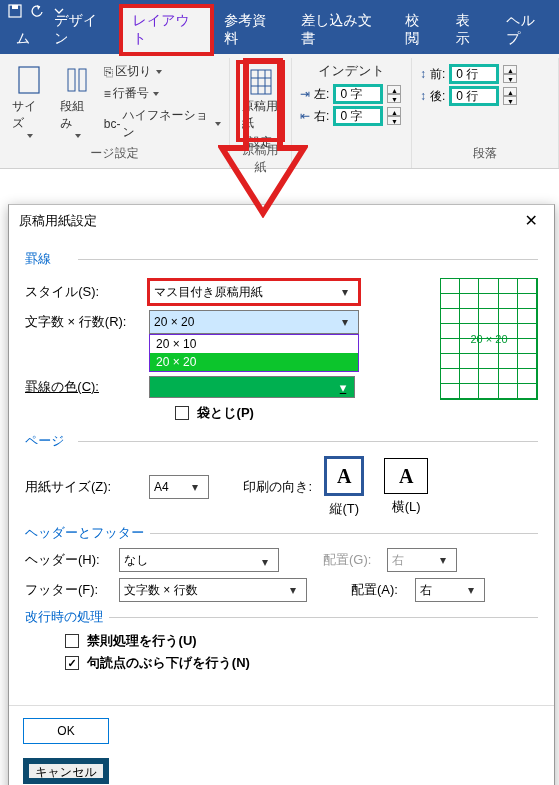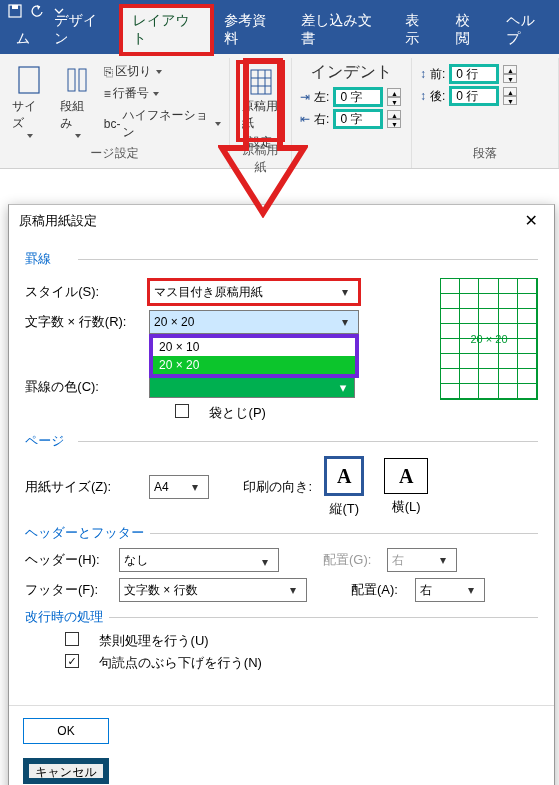--- a/index.html
+++ b/index.html
@@ -4,21 +4,21 @@
   <style>
     * { box-sizing: border-box; margin: 0; padding: 0; font-family: "Meiryo", "MS Gothic", sans-serif; }
     body { width: 559px; height: 785px; background: #fff; overflow: hidden; position: relative; }
     
     
     .ribbon-area { background: #2b579a; position: relative; }
     .title-bar { height: 22px; display: flex; align-items: center; padding-left: 6px; gap: 4px; }
     .tb-icon { width: 18px; height: 18px; display: inline-flex; align-items: center; justify-content: center; color: #fff; }
     .tab-row { display: flex; height: 32px; align-items: flex-end; font-size: 14px; color: #fff; padding-left: 4px; background:#2b579a; }
     .tab { padding: 6px 12px; cursor: pointer; }
-    .tab.active { background: #f3f3f3; color: #14532d; }
+    .tab.active { background: #f3f3f3; color: #6d28d9; }
     .tab.highlight { outline: 4px solid #e02020; outline-offset: -2px; position: relative; z-index: 2; }
     
     .ribbon { background: #f3f3f3; border-bottom: 1px solid #d0d0d0; padding: 4px 0 0 0; }
     .ribbon-groups { display: flex; height: 110px; }
     .group { padding: 4px 8px; border-right: 1px solid #e0e0e0; display: flex; flex-direction: column; justify-content: space-between; font-size: 12px; }
     .group-label { color: #555; text-align: center; font-size: 12px; padding: 2px 0; }
     
     .btn-lg { display:flex; flex-direction:column; align-items:center; gap:2px; font-size:12px; color:#333; padding:2px 4px; }
     .icon-box { width: 28px; height: 32px; display:flex; align-items:center; justify-content:center; }
     .small-row { display:flex; align-items:center; gap:2px; font-size:12px; color:#333; padding:1px 0;}
@@ -55,39 +55,39 @@
     .field-lbl { width: 120px; }
     
     select, .faux-select {
       border:1px solid #7a7a7a; background:#fff; height:24px; padding: 2px 4px; font-size:12px;
     }
     .faux-select { display:flex; align-items:center; justify-content:space-between; }
     .faux-dd { width:18px; text-align:center; color:#333; }
     
     .combo-open { position: relative; }
     .combo-list {
-      position:absolute; top: 24px; left:0; width: 210px; border:4px solid #6d28d9;
+      position:absolute; top: 24px; left:0; width: 210px; border:1px solid #6d28d9;
       background:#fff; z-index: 10;
     }
     .combo-item { padding: 2px 6px; font-size:12px; }
     .combo-item.hl { background: #0cc52c; color:#fff; }
     .combo-sel { background: #cce8ff; }
     
     .color-bar { width: 206px; height: 22px; background: #00b050; border:1px solid #7a7a7a; display:flex; align-items:center; justify-content:flex-end; padding-right:2px;}
     
     .grid-preview { width: 98px; height: 122px; border:1px solid #009933; display:grid; grid-template-columns:repeat(5,1fr); grid-template-rows:repeat(8,1fr); position:relative; }
     .grid-preview div { border:1px solid #009933; border-top:none; border-left:none; }
     .grid-preview .gp-label { position:absolute; top:50%; left:50%; transform:translate(-50%,-50%); font-size:11px; color:#009933; background:transparent; }
     
     .orient { display:inline-flex; flex-direction:column; align-items:center; gap:4px; margin: 0 8px; }
     .orient-box { width:40px; height:40px; border:1px solid #000; display:flex; align-items:center; justify-content:center; font-size:20px; font-weight:bold; font-family:serif; }
     .orient.selected .orient-box { border: 2px solid #2b579a; box-shadow: 0 0 0 1px #2b579a inset; }
     .orient-box.land { width:44px; height:36px; }
     
-    .checkbox { display:flex; align-items:flex-start; gap:20px; margin:4px 0 4px 40px; }
+    .checkbox { display:flex; align-items:center; gap:8px; margin:4px 0 4px 40px;font-weight:bold; }
     .cb { width:14px; height:14px; border:1px solid #333; display:inline-flex; align-items:center; justify-content:center; font-size:11px; }
     
     .btn-row { display:flex; justify-content:flex-end; gap:14px; padding: 12px 14px; border-top:1px solid #ddd; position:absolute; bottom:0; left:0; right:0;flex-direction:column; }
     .btn { width:86px; height:26px; border:6px solid #0c4a6e; background:#eee; font-size:12px; cursor:pointer; }
     .btn.primary { border:1px solid #0078d7; background:#fff; }
     
     .muted { color:#999; }
     
     
     svg { display:block; }
@@ -114,22 +114,22 @@
           <path d="M1 3 L5 7 L9 3" fill="none" stroke="#fff" stroke-width="1.3"></path>
         </svg>
       </span>
   </div>
   <div class="tab-row">
     <div class="tab">ム</div>
     <div class="tab">デザイン</div>
     <div class="tab active highlight">レイアウト</div>
     <div class="tab">参考資料</div>
     <div class="tab">差し込み文書</div>
+    <div class="tab">校閲</div>
     <div class="tab">表示</div>
-    <div class="tab">校閲</div>
     <div class="tab">ヘルプ</div>
   </div>
 </div>
 
 <div class="ribbon">
   <div class="ribbon-groups">
 
     <div class="group" style="width:230px;">
       <div style="display:flex; gap:6px;">
         <div class="btn-lg">
@@ -184,21 +184,21 @@
             </svg>
           </span>
         <span>原稿用紙</span>
         <span>設定</span>
       </div>
       <div class="group-label">原稿用紙</div>
     </div>
 
     <div class="group" style="width:120px;">
       <div>
-        <div style="font-size:16px;text-align:center;color:#333;margin-bottom:4px;">インデント</div>
+        <div style="font-size:13px;text-align:center;color:#333;margin-bottom:4px;">インデント</div>
         <div class="spin">
           <span style="color:#2b579a;">⇥</span>
           <span>左:</span>
           <input value="0 字" style="">
           <div class="spin-arrows">
               <span>▲</span>
               <span>▼</span>
             </div>
         </div>
         <div class="spin">
@@ -269,21 +269,21 @@
             <div class="faux-select combo-sel" style="width:210px;">
               <span>20 × 20</span>
               <span class="faux-dd">▾</span>
             </div>
             <div class="combo-list">
               <div class="combo-item">20 × 10</div>
               <div class="combo-item hl">20 × 20</div>
             </div>
           </div>
         </div>
-        <div class="field-row" style="margin-top:42px;">
+        <div class="field-row" style="margin-top:42px;text-decoration:underline;">
           <span class="field-lbl">罫線の色(C):</span>
           <div class="color-bar">
               <span class="faux-dd" style="color:#fff;">▾</span>
             </div>
         </div>
         <div class="checkbox" style="margin-left:150px;">
           <span class="cb"></span>
           <span>袋とじ(P)</span>
         </div>
       </div>

